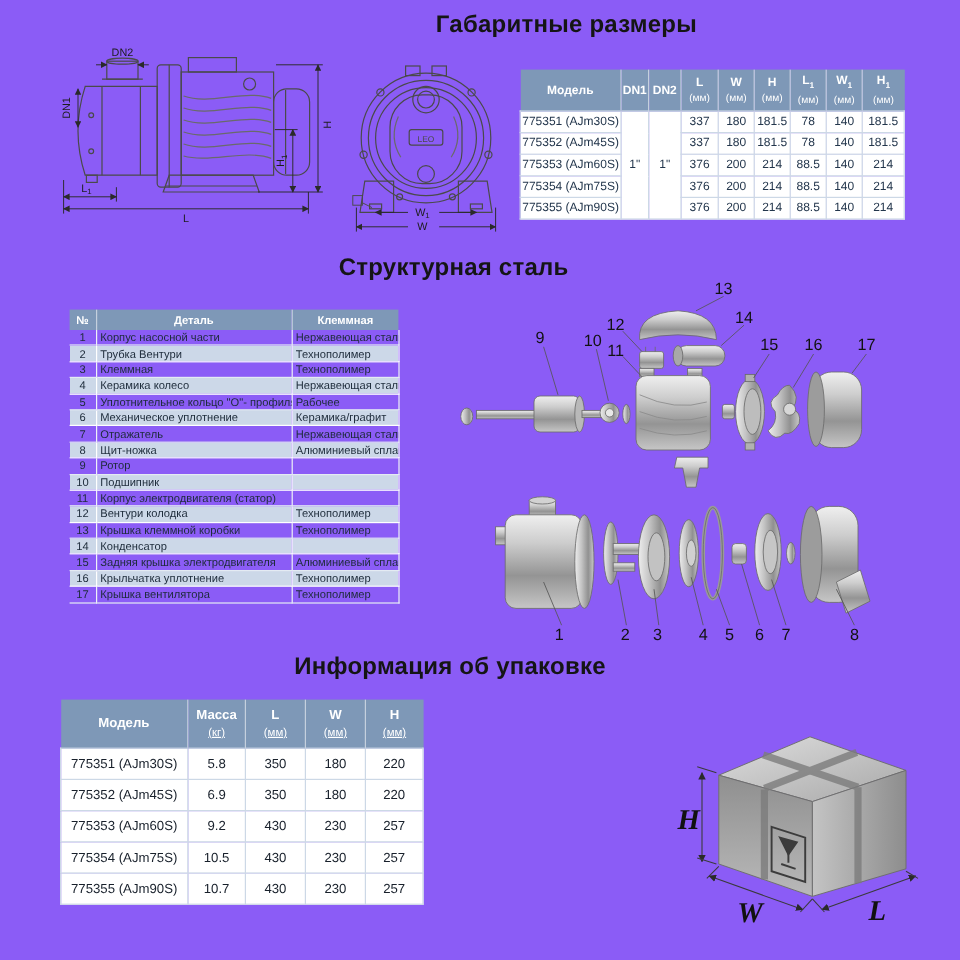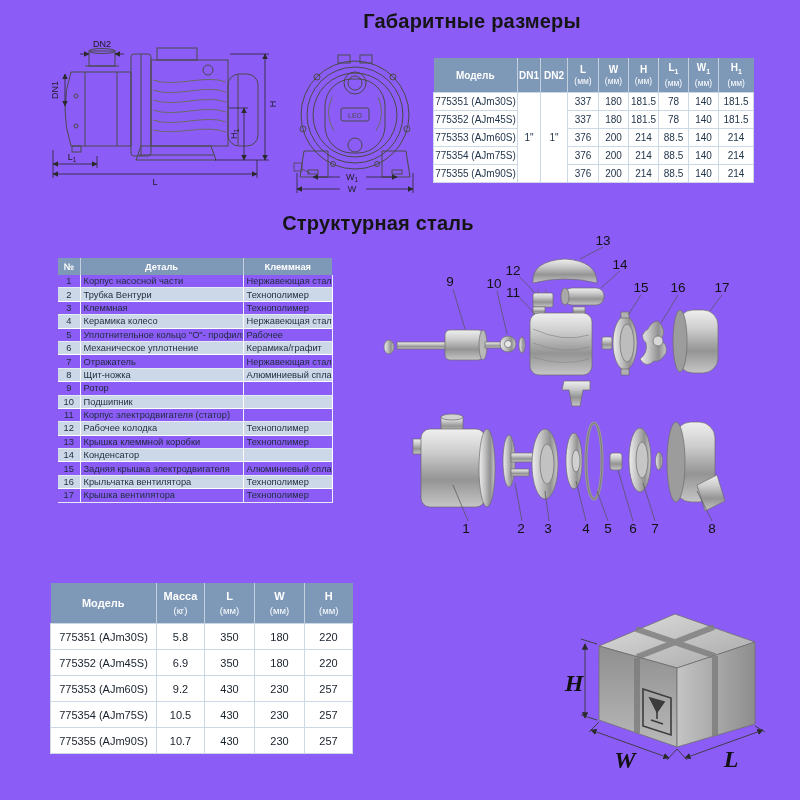--- a/index.html
+++ b/index.html
@@ -30,38 +30,39 @@
             white-space:nowrap;overflow:hidden;}
   .parts tr:nth-child(even) td{background:#ccd8e8;border-bottom-color:#fff;border-right-color:#fff;}
   .parts .num{text-align:center;}
 
   
   .pack{position:absolute;left:50px;top:583px;width:302px;font-size:11px;text-align:center;color:#18202b;}
   .pack th{background:#7e98b7;color:#fff;font-weight:700;height:40px;padding:0;
            border-left:1px solid rgba(255,255,255,.55);line-height:13px;}
   .pack th:first-child{border-left:none;}
   .pack td{height:25px;border:1px solid #ccd8e6;background:#fff;padding:0;}
-  .pack .unit{display:block;font-size:9.5px;font-weight:400;margin-top:1px;}
+  .pack .unit{display:block;font-size:9.5px;font-weight:400;margin-top:1px;text-decoration:underline;}
 
   svg{position:absolute;font-family:"Liberation Sans",sans-serif;}
   .side-svg{left:45px;top:38px;}
   .front-svg{left:288px;top:45px;}
   .expl-svg{left:375px;top:233px;}
   .box-svg{left:563px;top:588px;}
   .dimtxt{font-size:9px;fill:#1c1c1c;}
   .numtxt{font-size:13.5px;fill:#121212;}
   .boxtxt{font-family:"Liberation Serif",serif;font-style:italic;font-weight:bold;font-size:24px;fill:#111;}
 </style>
 </head>
 <body>
 
 <div class="page">
 
   <div class="title" id="title-dim">Габаритные размеры</div>
   <div class="title" id="title-struct">Структурная сталь</div>
+  <div class="title" id="title-pack">Информация об упаковке</div>
 
   <svg class="side-svg" width="245" height="160" viewBox="0 0 245 160">
     <defs>
       <marker id="ar" viewBox="0 0 10 10" refX="9" refY="5" markerWidth="7" markerHeight="7" orient="auto-start-reverse">
         <path d="M0,0 L10,5 L0,10 z" fill="#2a2a2a"></path>
       </marker>
     </defs>
     <g stroke="#4a4a4a" fill="none" stroke-width="1">
 
       <rect x="44" y="13" width="26" height="15"></rect>
@@ -301,41 +302,41 @@
           <td>Подшипник</td>
           <td></td>
         </tr>
       <tr>
           <td class="num">11</td>
           <td>Корпус электродвигателя (статор)</td>
           <td></td>
         </tr>
       <tr>
           <td class="num">12</td>
-          <td>Рабочее колодка</td>
+          <td>Вентури колодка</td>
           <td>Технополимер</td>
         </tr>
       <tr>
           <td class="num">13</td>
           <td>Крышка клеммной коробки</td>
           <td>Технополимер</td>
         </tr>
       <tr>
           <td class="num">14</td>
           <td>Конденсатор</td>
           <td></td>
         </tr>
       <tr>
           <td class="num">15</td>
           <td>Задняя крышка электродвигателя</td>
           <td>Алюминиевый сплав</td>
         </tr>
       <tr>
           <td class="num">16</td>
-          <td>Крыльчатка вентилятора</td>
+          <td>Крыльчатка уплотнение</td>
           <td>Технополимер</td>
         </tr>
       <tr>
           <td class="num">17</td>
           <td>Крышка вентилятора</td>
           <td>Технополимер</td>
         </tr>
     </tbody>
   </table>
 

